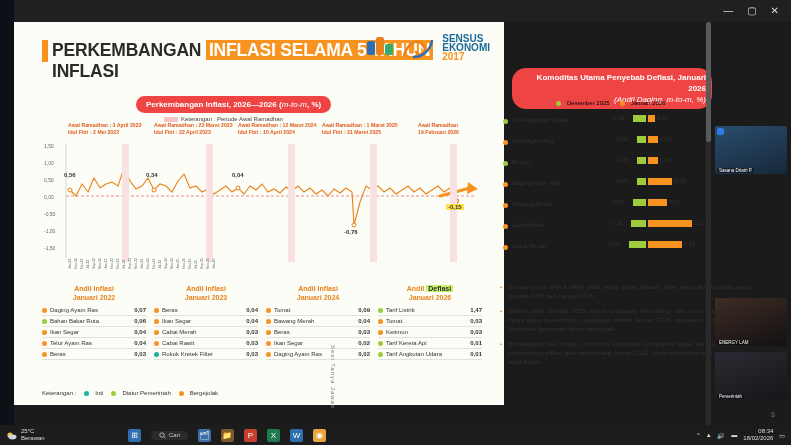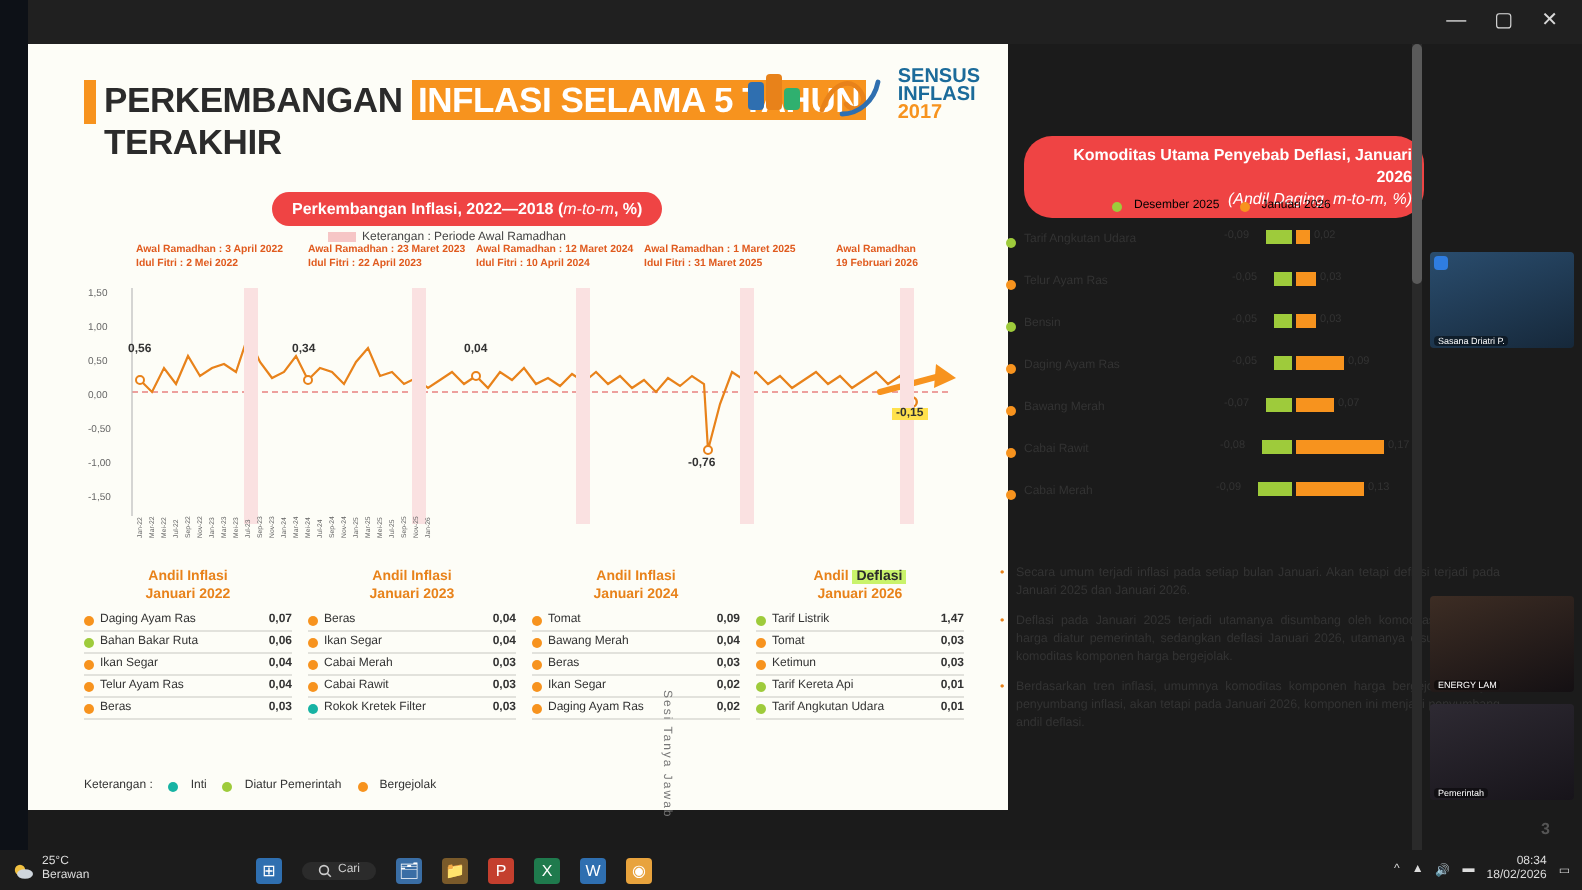--- a/index.html
+++ b/index.html
@@ -141,42 +141,42 @@
   </div>
 
   <div id="slide-strip"></div>
 
   <div id="slide">
 
     <div class="title-bar-left"></div>
     <div class="slide-title">
       <span>PERKEMBANGAN</span>
       <span class="hl">INFLASI SELAMA 5 TAHUN</span>
-      <span>TERAKHIR</span>
+      <span>INFLASI</span>
     </div>
 
     <div class="logo-wrap">
       <svg class="logo-bps" viewBox="0 0 30 26">
         <rect x="1" y="6" width="8" height="14" rx="2" fill="#2f6fb0"></rect>
         <rect x="10" y="2" width="8" height="18" rx="2" fill="#e8821a"></rect>
         <rect x="19" y="9" width="8" height="11" rx="2" fill="#2fb06f"></rect>
       </svg>
       <svg class="sensus-swirl" viewBox="0 0 34 26">
         <path d="M2 20 C8 4 18 4 22 12 C25 18 18 22 14 17" stroke="#e8821a" stroke-width="2.4" fill="none" stroke-linecap="round"></path>
         <path d="M12 22 C20 22 28 16 30 6" stroke="#2f6fb0" stroke-width="2.4" fill="none" stroke-linecap="round"></path>
       </svg>
       <div class="sensus-txt">
         <div>SENSUS</div>
-        <div>INFLASI</div>
+        <div>EKONOMI</div>
         <div class="y">2017</div>
       </div>
     </div>
 
     <div class="pill" id="chart-pill">
-      <span>Perkembangan Inflasi, 2022—2018 (</span><span class="ital">m-to-m</span><span>, %)</span>
+      <span>Perkembangan Inflasi, 2026—2026 (</span><span class="ital">m-to-m</span><span>, %)</span>
     </div>
 
     <div id="ket-line">
       <span class="sw"></span><span>Keterangan :  Periode Awal Ramadhan</span>
     </div>
 
     <div id="chart">
       
       <div class="vline" style="left:80px;"></div>
       <div class="vline" style="left:164px;"></div>

